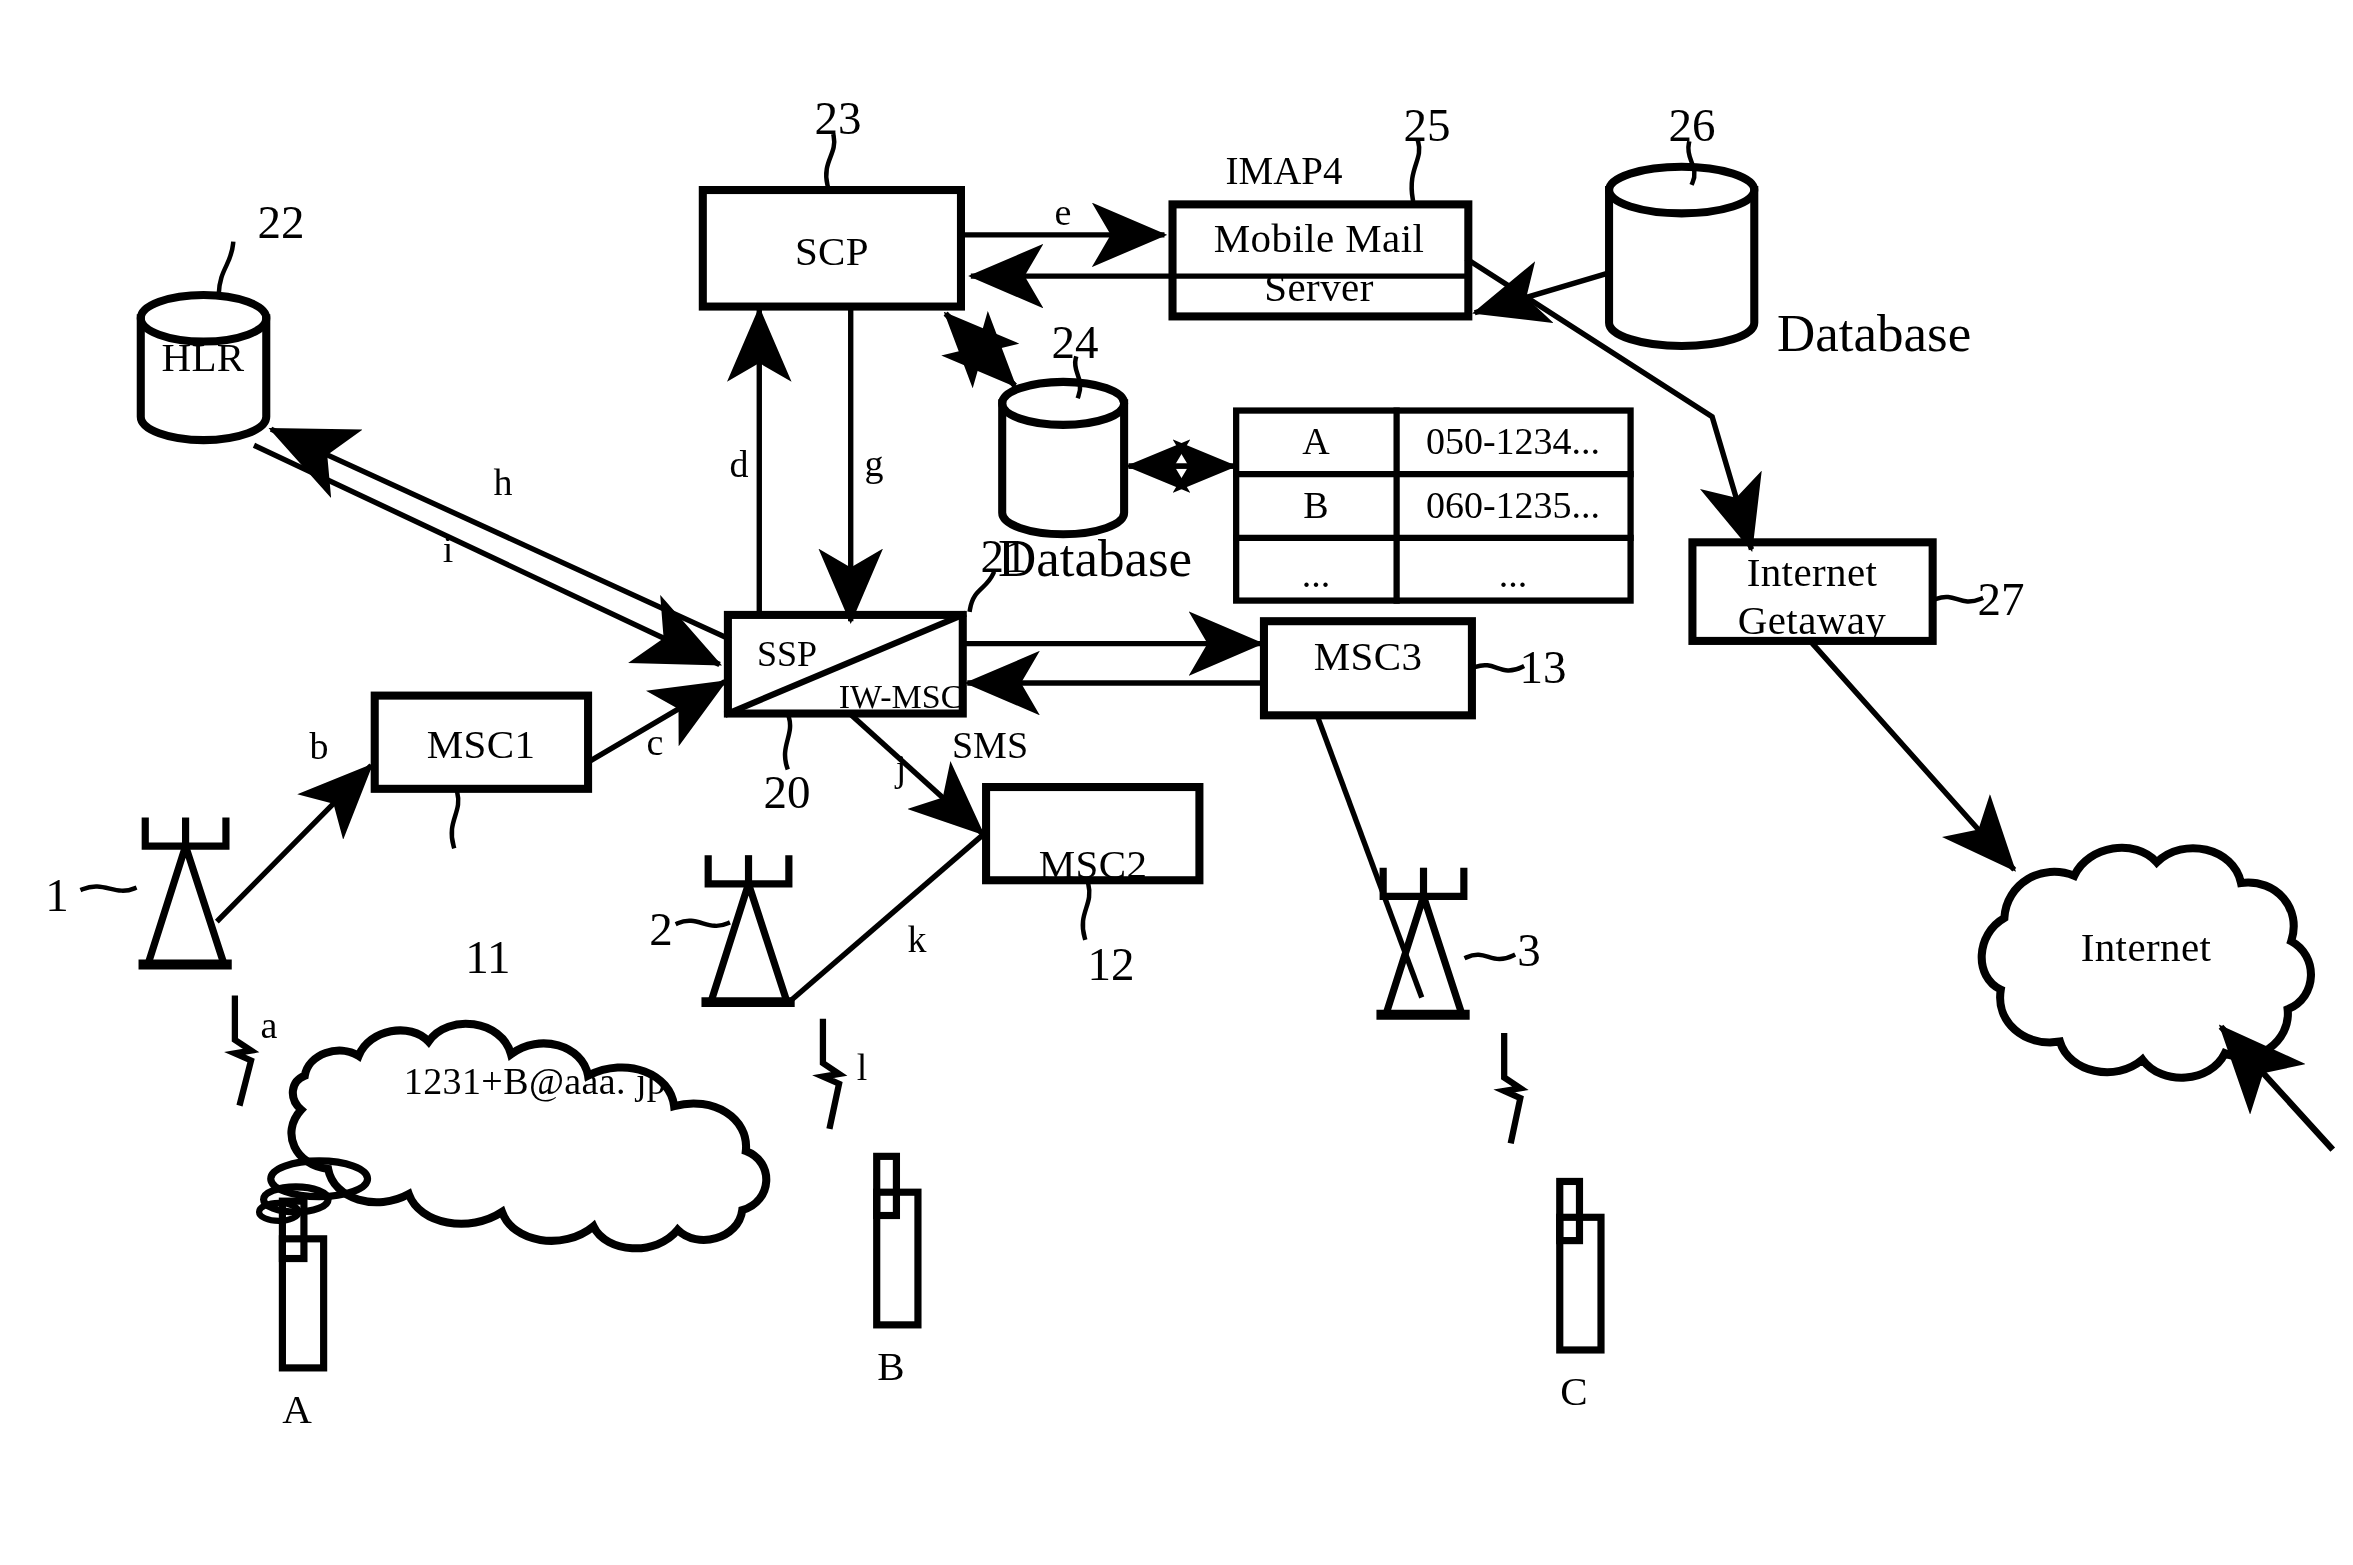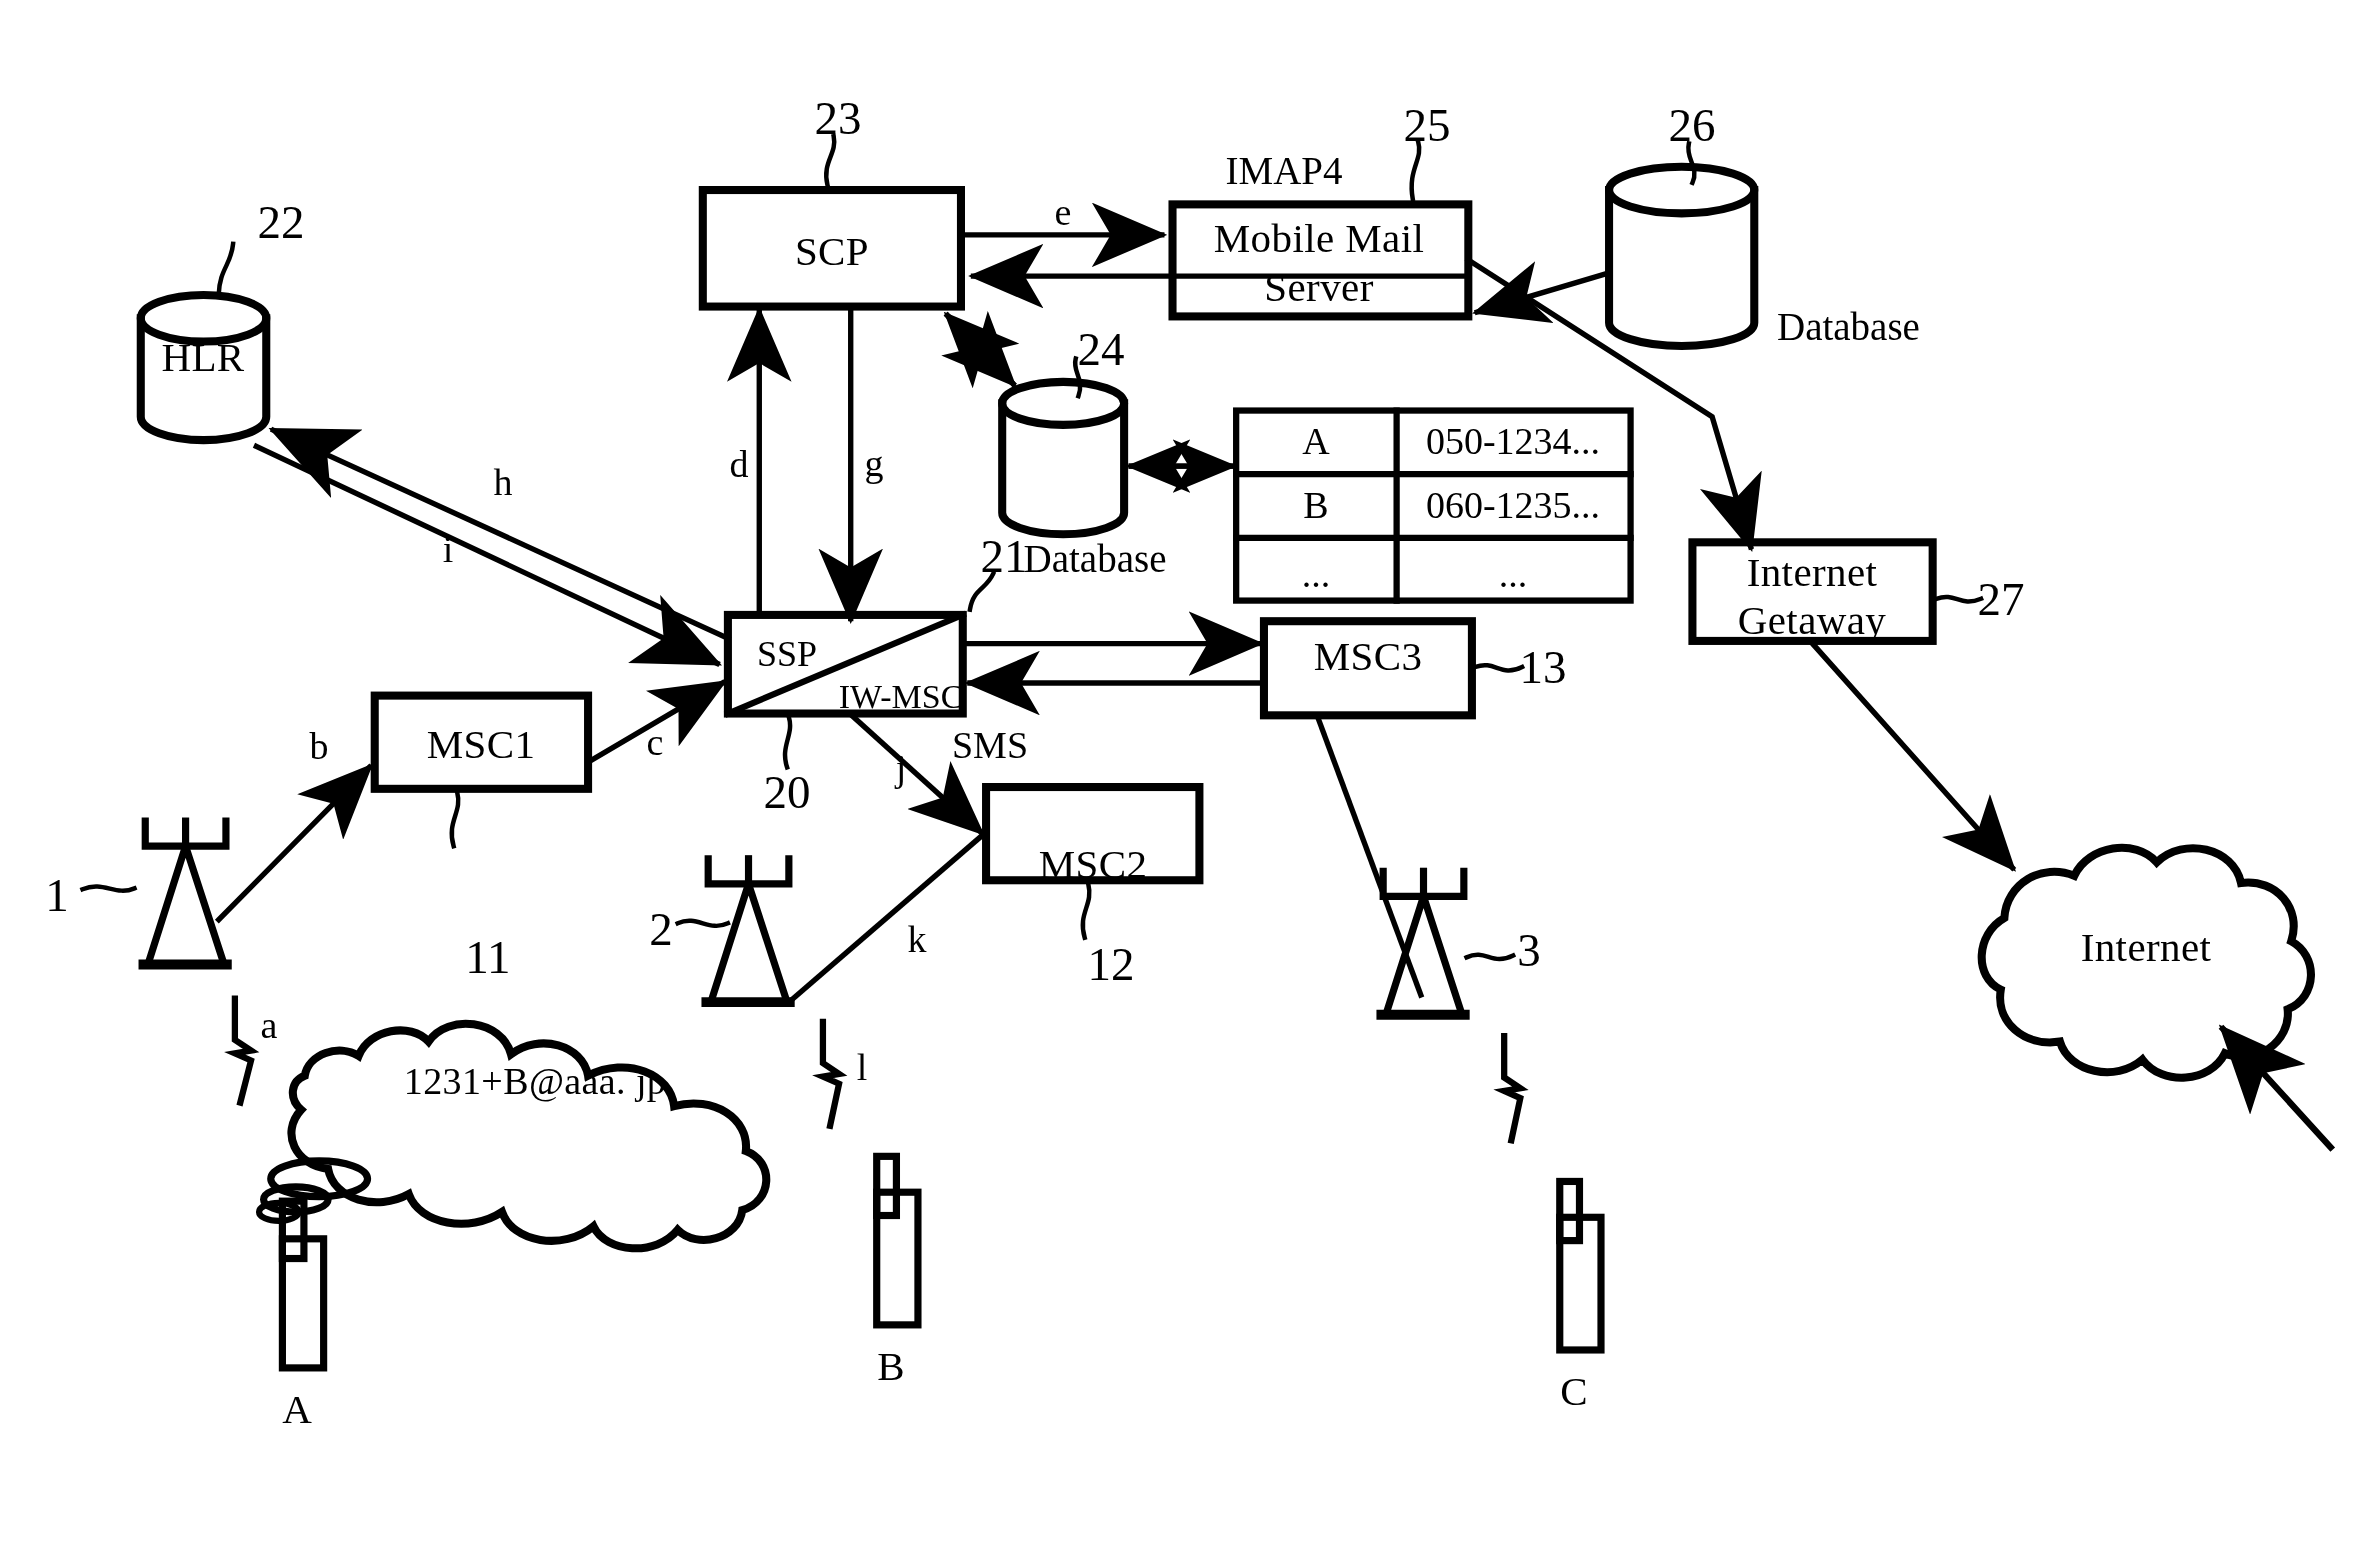--- a/index.html
+++ b/index.html
@@ -39,21 +39,21 @@
     font-size: 47px;
     font-family: "Liberation Serif", "DejaVu Serif", serif;
   }
   .siglbl {
     font-size: 38px;
   }
   .toplbl {
     font-size: 39px;
   }
   .dblbl {
-    font-size: 39px;
+    font-size: 53px;
   }
   .cellt {
     font-size: 38px;
     font-family: "Liberation Serif", "DejaVu Serif", serif;
   }
   .cloudtxt {
     font-size: 38px;
     font-family: "Liberation Serif", "DejaVu Serif", serif;
     letter-spacing: 0.4px;
   }
@@ -255,21 +255,21 @@
         <rect x="1740" y="1358" width="46" height="148"></rect>
       </g>
 
     </g>
   </svg>
 
   <div class="lbl refnum ctr" style="left:233px; top:222px;margin-left:48px;">22</div>
   <div class="lbl refnum ctr" style="left:838px; top:118px;text-align:center;">23</div>
   <div class="lbl refnum ctr" style="left:1427px; top:125px;">25</div>
   <div class="lbl refnum ctr" style="left:1692px; top:125px;">26</div>
-  <div class="lbl refnum ctr" style="left:1101px; top:342px;margin-top:7px;">24</div>
+  <div class="lbl refnum ctr" style="left:1075px; top:342px;">24</div>
   <div class="lbl refnum ctr" style="left:1004px; top:556px;">21</div>
   <div class="lbl refnum ctr" style="left:787px; top:792px;">20</div>
   <div class="lbl refnum ctr" style="left:2001px; top:599px;">27</div>
   <div class="lbl refnum ctr" style="left:1543px; top:667px;">13</div>
   <div class="lbl refnum ctr" style="left:488px; top:913px;margin-top:44px;">11</div>
   <div class="lbl refnum ctr" style="left:1111px; top:964px;">12</div>
   <div class="lbl refnum ctr" style="left:57px; top:895px;">1</div>
   <div class="lbl refnum ctr" style="left:661px; top:929px;">2</div>
   <div class="lbl refnum ctr" style="left:1529px; top:950px;">3</div>
 

